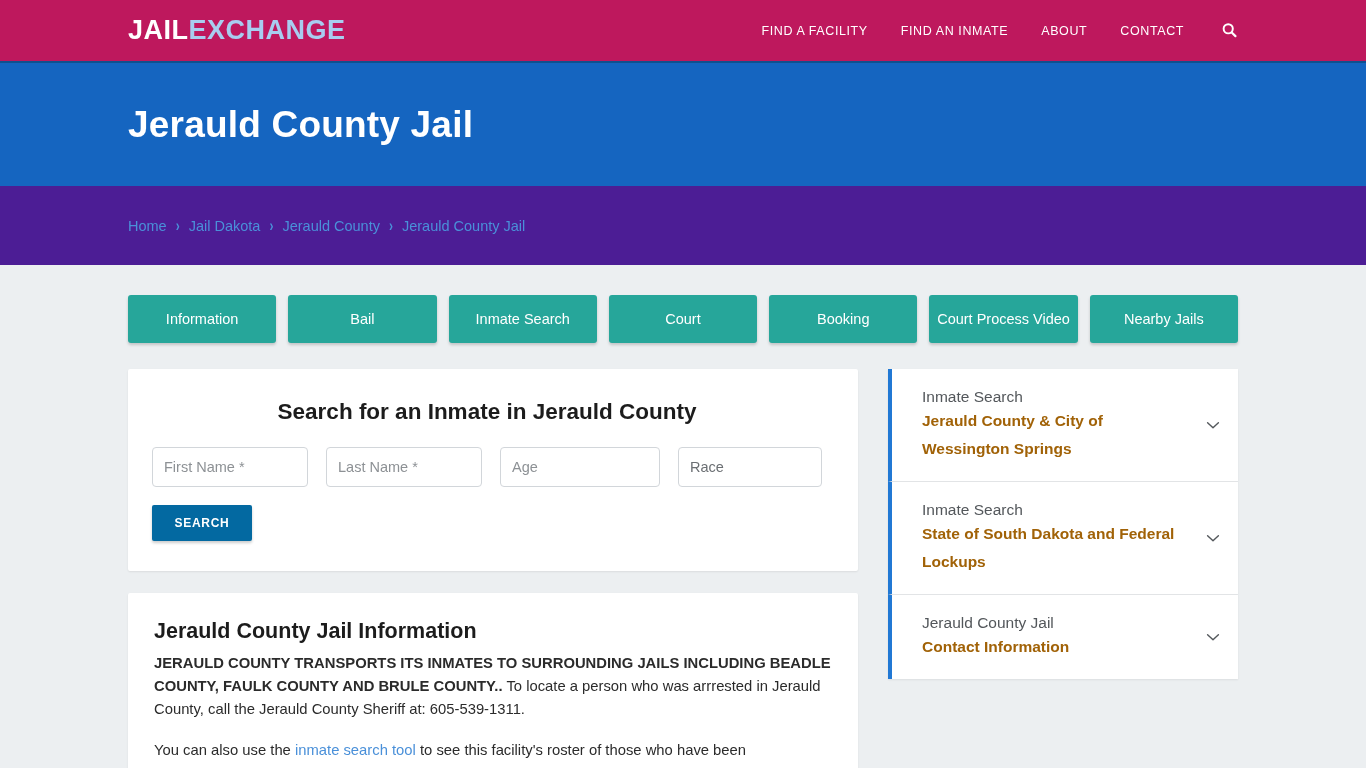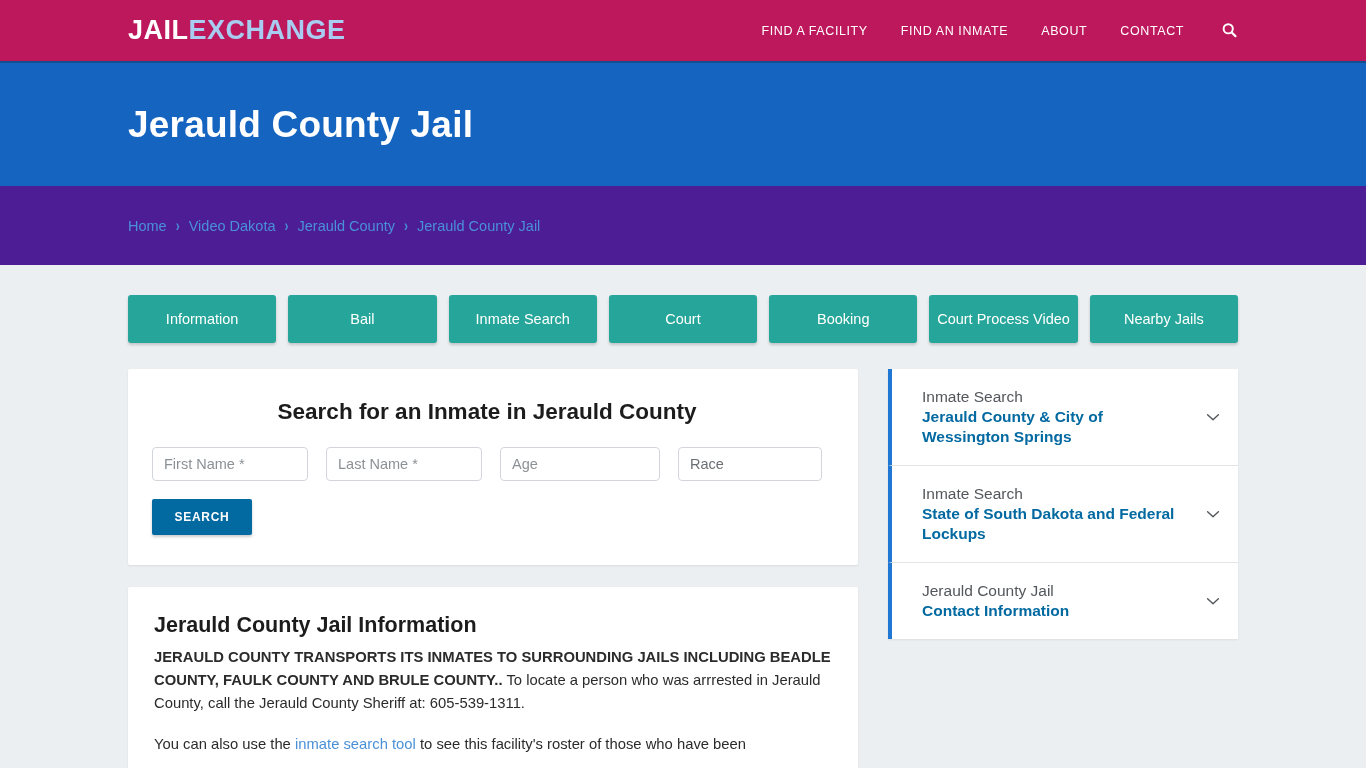--- a/index.html
+++ b/index.html
@@ -128,21 +128,21 @@
   }
   .searchcard h2 {
     margin: 6px 0 22px 0;
     text-align: center;
     font-size: 22.5px;
     font-weight: bold;
     color: #1c1c1c;
   }
   .fields { display: flex; gap: 18px; }
   .fields input, .fields select {
-    height: 34px;
+    height: 40px;
     border: 1px solid #d2d6da;
     border-radius: 4px;
     padding: 0 11px;
     font-size: 14.5px;
     color: #6b6f73;
     background: #ffffff;
     font-family: "Liberation Sans", sans-serif;
     outline: none;
   }
   .fields input::placeholder { color: #8d9195; }
@@ -215,22 +215,22 @@
   .acc:last-child { border-bottom: none; }
   .acc-text { flex: 1; }
   .acc-top {
     font-size: 15.5px;
     color: #53575b;
     line-height: 20px;
   }
   .acc-main {
     font-size: 15.5px;
     font-weight: bold;
-    color: #0369a1;
-    line-height: 20px;
+    color: #a16207;
+    line-height: 28px;
   }
   .chev {
     width: 18px; height: 18px;
     flex: none;
     margin-left: 12px;
   }
 </style>
 </head>
 <body>
 
@@ -253,21 +253,21 @@
 </div>
 
 <div class="titleband">
   <h1>Jerauld County Jail</h1>
 </div>
 
 <div class="crumbband">
   <div class="crumbs">
     <a href="#">Home</a>
     <span class="sep">›</span>
-    <a href="#">Video Dakota</a>
+    <a href="#">Jail Dakota</a>
     <span class="sep">›</span>
     <a href="#">Jerauld County</a>
     <span class="sep">›</span>
     <a href="#">Jerauld County Jail</a>
   </div>
 </div>
 
 <div class="page">
 
   <div class="tabsrow">

